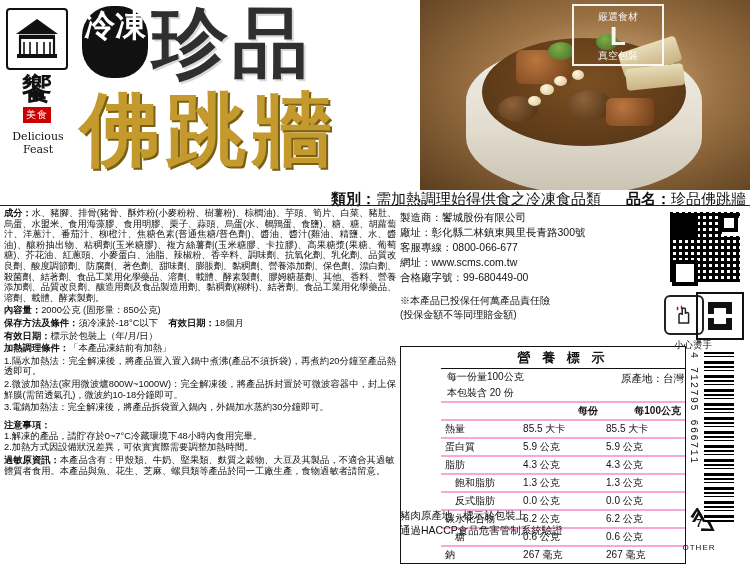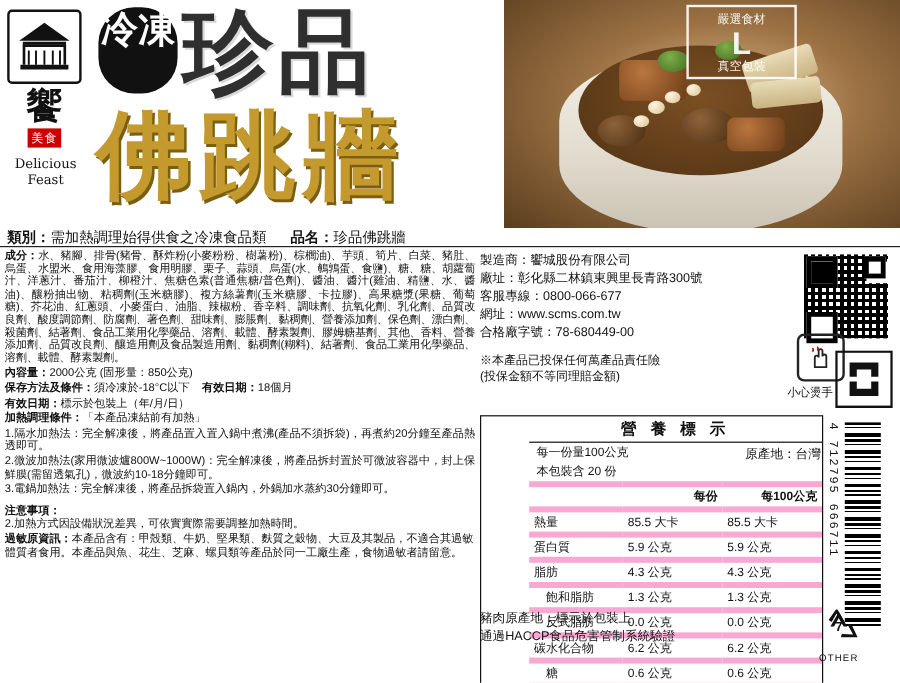--- a/index.html
+++ b/index.html
@@ -42,21 +42,21 @@
   .mushroom { background:radial-gradient(circle at 35% 30%, #8d6239, #4a2d12); }
   .bamboo { background:linear-gradient(180deg,#e8dcb8,#c9b383); border-radius:4px; }
   .nut { background:radial-gradient(circle at 35% 30%, #fff6e0, #d9c191); }
   .green { background:radial-gradient(circle at 40% 30%, #7fae4a, #3f6a1f); }
   .meat { background:radial-gradient(circle at 35% 30%, #b9763f, #6d3c17); border-radius:6px; }
   .seal { position:absolute; right:86px; top:4px; width:92px; height:62px; border:2px solid #fff; color:#fff;
     font-size:10px; line-height:13px; text-align:center; padding-top:4px; opacity:.92; }
   .seal .l { font-size:26px; font-weight:bold; line-height:26px; }
 
   
-  .info-line { position:absolute; left:6px; top:190px; width:740px; font-size:12px; }
+  .info-line { position:absolute; left:6px; top:190px; width:740px; font-size:15px;text-align:right; }
   .info-line .k { font-weight:bold; }
   .sep-line { position:absolute; left:0; top:205px; width:750px; height:1px; background:#222; }
 
   
   .left-col { position:absolute; left:4px; top:208px; width:392px; font-size:9.3px; line-height:10.6px; text-align:justify; }
   .left-col .lbl { font-weight:bold; }
   .block { margin-bottom:2px; }
   .ing-text { letter-spacing:-0.2px; }
 
   
@@ -66,32 +66,32 @@
      repeating-linear-gradient(0deg,#000 0 3px,#fff 3px 6px),
      repeating-linear-gradient(90deg,#000 0 3px,rgba(255,255,255,0) 3px 6px);
      background-blend-mode:multiply; }
   .qr-inner { position:absolute; inset:0; }
   .qr-inner::before, .qr-inner::after { content:""; position:absolute; width:18px; height:18px; border:4px solid #000; background:#fff; }
   .qr-inner::before { left:2px; top:2px; box-shadow:46px 0 0 -4px #fff, 46px 0 0 0 #000 inset; }
   .qr-inner::after { left:2px; top:48px; }
   .qr-tr { position:absolute; right:2px; top:2px; width:18px; height:18px; border:4px solid #000; background:#fff; }
 
   .warn-wrap { position:absolute; left:0px; top:84px; width:250px; font-size:10px; line-height:14px; }
-  .hand-icon { position:absolute; left:256px; top:68px; width:56px; text-align:left; }
+  .hand-icon { position:absolute; left:256px; top:85px; width:56px; text-align:right; }
   .hand-icon .glyph { width:40px; height:40px; margin:0 auto; border:2px solid #222; border-radius:6px;
     display:flex; align-items:center; justify-content:center; font-size:22px; }
   .hand-icon .cap { font-size:9.5px; margin-top:2px; }
   .recycle-big { position:absolute; right:2px; top:82px; width:48px; height:48px; }
 
   
   .nutri { position:absolute; left:400px; top:346px; width:286px; border:1.6px solid #111;padding-left:40px; }
   .nutri .head { text-align:center; font-size:13px; font-weight:bold; letter-spacing:4px; padding:2px 0 1px; }
   .nutri .sub { font-size:10px; padding:1px 6px; border-top:1px solid #111; }
   .nutri table { width:100%; border-collapse:collapse; font-size:10px; }
-  .nutri th, .nutri td { border-top:5px solid #f9a8d4; padding:1px 4px; }
+  .nutri th, .nutri td { border-top:2px solid #f9a8d4; padding:1px 4px; }
   .nutri thead th { text-align:right; font-weight:bold; }
   .nutri thead th.first { text-align:left; }
   .nutri td.name { text-align:left; }
   .nutri td.val { text-align:left; width:34%; white-space:nowrap; }
   .nutri td.indent { padding-left:14px; }
 
   
   .barcode { position:absolute; right:6px; top:352px; width:54px; height:190px; }
   .barcode .bars { position:absolute; left:14px; top:0; width:30px; height:172px;
     background:repeating-linear-gradient(180deg,#000 0 2px,#fff 2px 4px,#000 4px 5px,#fff 5px 9px,#000 9px 12px,#fff 12px 14px); }
@@ -192,41 +192,42 @@
     <div class="block">
       <span class="lbl">加熱調理條件：</span><span>「本產品凍結前有加熱」</span>
     </div>
     <div class="block"><span>1.隔水加熱法：完全解凍後，將產品置入置入鍋中煮沸(產品不須拆袋)，再煮約20分鐘至產品熱透即可。</span></div>
     <div class="block"><span>2.微波加熱法(家用微波爐800W~1000W)：完全解凍後，將產品拆封置於可微波容器中，封上保鮮膜(需留透氣孔)，微波約10-18分鐘即可。</span></div>
     <div class="block"><span>3.電鍋加熱法：完全解凍後，將產品拆袋置入鍋內，外鍋加水蒸約30分鐘即可。</span></div>
   </div>
 
   <div class="notes">
     <div class="lbl" style="font-weight:bold;">注意事項：</div>
+    <div>1.解凍的產品，請貯存於0~7°C冷藏環境下48小時內食用完畢。</div>
     <div>2.加熱方式因設備狀況差異，可依實實際需要調整加熱時間。</div>
     <div style="margin-top:2px;">
       <span class="lbl" style="font-weight:bold;">過敏原資訊：</span><span>本產品含有：甲殼類、牛奶、堅果類、麩質之穀物、大豆及其製品，不適合其過敏體質者食用。本產品與魚、花生、芝麻、螺貝類等產品於同一工廠生產，食物過敏者請留意。</span>
     </div>
   </div>
 
   <div class="right-col">
     <div class="row">
       <span>製造商：</span><span>饗城股份有限公司</span>
     </div>
     <div class="row">
       <span>廠址：</span><span>彰化縣二林鎮東興里長青路300號</span>
     </div>
     <div class="row">
       <span>客服專線：</span><span>0800-066-677</span>
     </div>
     <div class="row">
       <span>網址：</span><span>www.scms.com.tw</span>
     </div>
     <div class="row">
-      <span>合格廠字號：</span><span>78-680449-00</span>
+      <span>合格廠字號：</span><span>99-680449-00</span>
     </div>
 
     <div class="qr">
       <div class="qr-inner"></div>
       <div class="qr-tr"></div>
     </div>
 
     <div class="warn-wrap">
       <div>※本產品已投保任何萬產品責任險</div>
       <div>(投保金額不等同理賠金額)</div>

